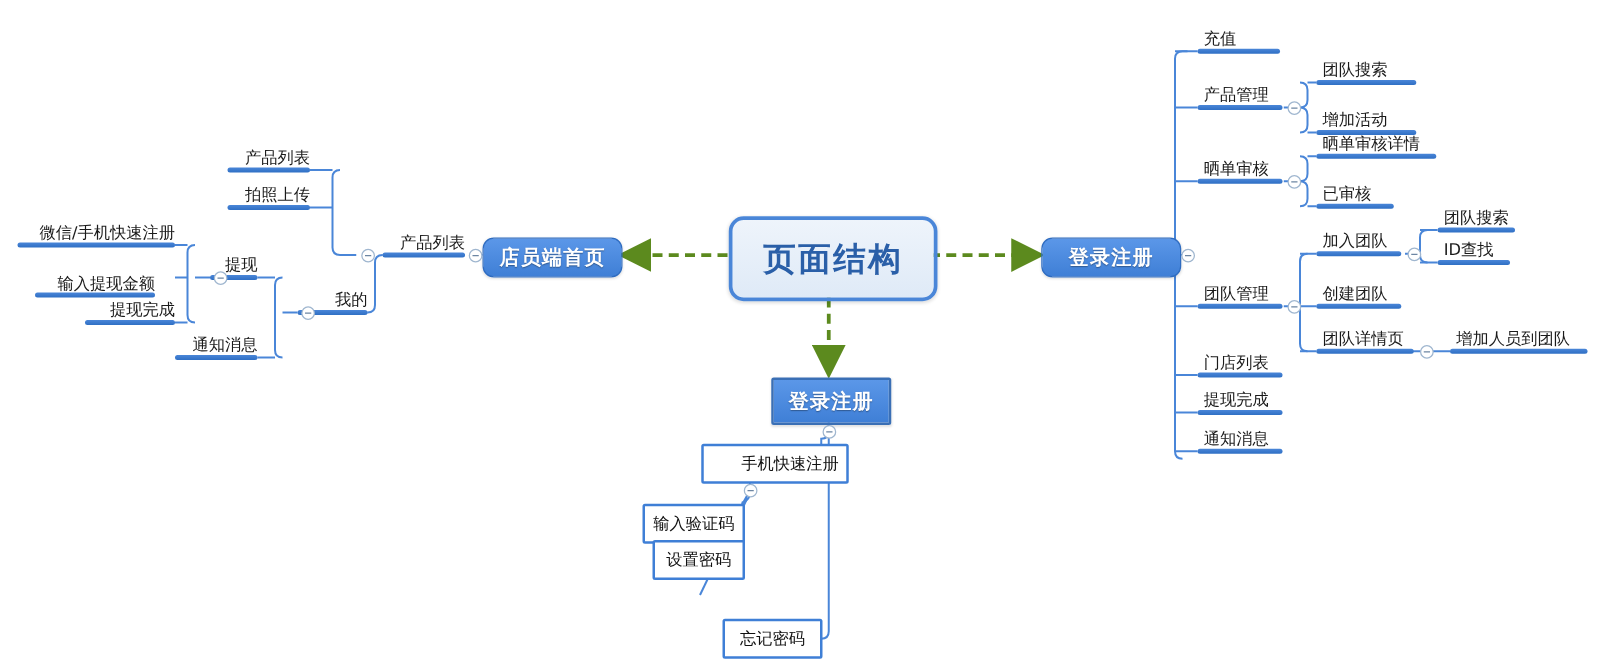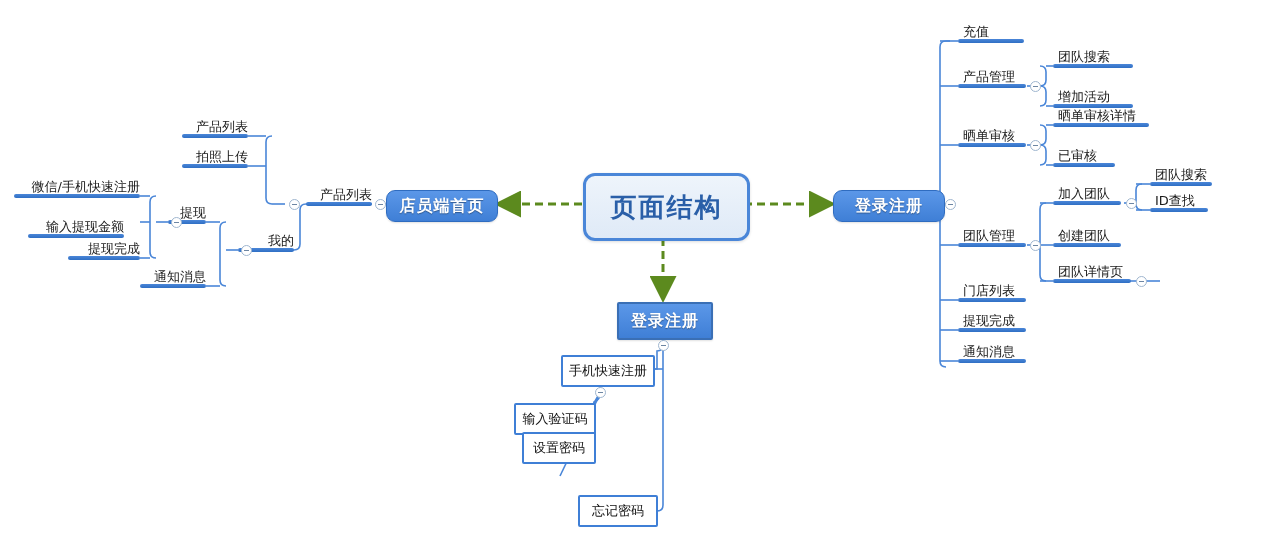--- a/index.html
+++ b/index.html
@@ -196,20 +196,24 @@
     <span class="bar" style="width:58px;"></span>
   </div>
   <div class="leaf right" style="left:1053px;top:221px;width:68px;height:26px;">
     <span class="txt">创建团队</span>
     <span class="bar" style="width:68px;"></span>
   </div>
   <div class="leaf right" style="left:1053px;top:257px;width:78px;height:26px;">
     <span class="txt">团队详情页</span>
     <span class="bar" style="width:78px;"></span>
   </div>
+  <div class="leaf right" style="left:1160px;top:257px;width:110px;height:26px;">
+    <span class="txt">增加人员到团队</span>
+    <span class="bar" style="width:110px;"></span>
+  </div>
 
   <div class="leaf right" style="left:958px;top:276px;width:68px;height:26px;">
     <span class="txt">门店列表</span>
     <span class="bar" style="width:68px;"></span>
   </div>
   <div class="leaf right" style="left:958px;top:306px;width:68px;height:26px;">
     <span class="txt">提现完成</span>
     <span class="bar" style="width:68px;"></span>
   </div>
   <div class="leaf right" style="left:958px;top:337px;width:68px;height:26px;">
@@ -248,21 +252,21 @@
   </div>
   <div class="leaf left" style="left:28px;top:198px;width:96px;height:40px;font-family:Liberation Serif, serif;">
     <span class="txt">输入提现金额</span>
     <span class="bar" style="width:96px;"></span>
   </div>
   <div class="leaf left" style="left:68px;top:234px;width:72px;height:26px;">
     <span class="txt">提现完成</span>
     <span class="bar" style="width:72px;"></span>
   </div>
 
-  <div class="boxnode" style="left:561px;top:355px;width:90px;height:28px;">手机快速注册</div>
+  <div class="boxnode" style="left:561px;top:355px;width:90px;height:28px;padding-left:24px;">手机快速注册</div>
   <div class="boxnode" style="left:514px;top:403px;width:78px;height:28px;">输入验证码</div>
   <div class="boxnode" style="left:522px;top:432px;width:70px;height:28px;">设置密码</div>
   <div class="boxnode" style="left:578px;top:495px;width:76px;height:28px;">忘记密码</div>
 
   <div class="toggle" style="left:945px;top:199px;"></div>
   <div class="toggle" style="left:1030px;top:81px;"></div>
   <div class="toggle" style="left:1030px;top:140px;"></div>
   <div class="toggle" style="left:1030px;top:240px;"></div>
   <div class="toggle" style="left:1126px;top:198px;"></div>
   <div class="toggle" style="left:1136px;top:276px;"></div>

